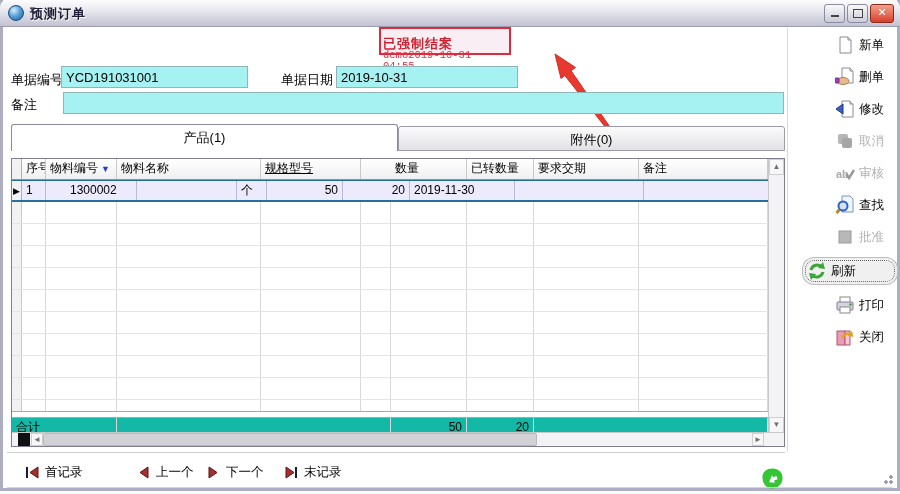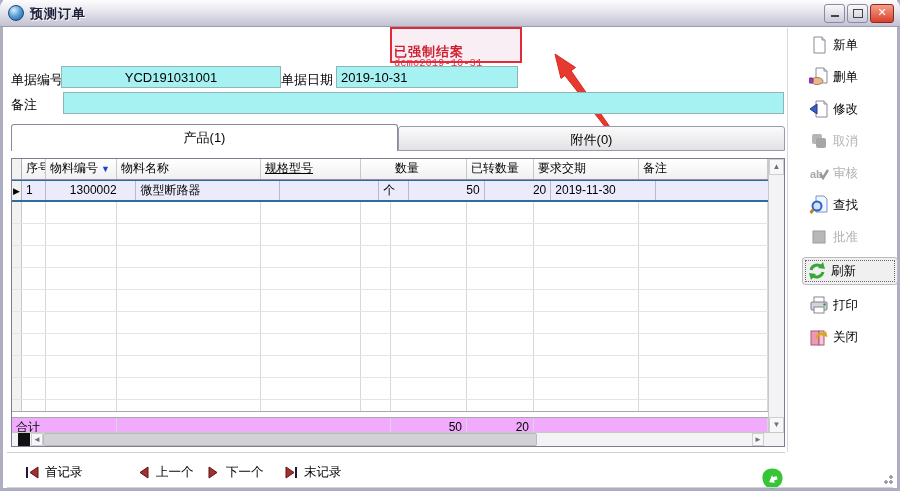--- a/index.html
+++ b/index.html
@@ -14,22 +14,22 @@
     border:1px solid #1a4a7a;box-sizing:border-box;}
   .title-text{position:absolute;left:30px;top:5px;font-size:13px;font-weight:bold;color:#20203a;
     text-shadow:1px 1px 0 rgba(255,255,255,.85);letter-spacing:1px;}
   .winbtn{position:absolute;top:4px;width:21px;height:19px;border:1px solid #8a8aa0;border-radius:3px;
     background:linear-gradient(180deg,#fafafa,#cacada);box-sizing:border-box;
     font-size:11px;line-height:15px;text-align:center;color:#444;font-weight:bold;}
   .winbtn.min{left:824px;} .winbtn.max{left:847px;}
   .winbtn.close{left:870px;width:24px;background:linear-gradient(180deg,#f4a08c,#d8402c);color:#fff;border-color:#8a2a1a;}
   .winbtn .sq{display:inline-block;width:8px;height:7px;border:1.5px solid #444;margin-top:4px;}
   
-  .stamp{position:absolute;left:387px;top:27px;width:132px;height:28px;border:2px solid #e02a3a;
-    background:#f9eef3;box-sizing:border-box;padding:16px 2px;}
+  .stamp{position:absolute;left:376px;top:27px;width:132px;height:28px;border:2px solid #e02a3a;
+    background:#f9eef3;box-sizing:border-box;padding:8px 2px;}
   .stamp .l1{font-size:13px;font-weight:bold;color:#cf1f2f;line-height:13px;letter-spacing:1px;}
   .stamp .l2{font-size:10.5px;color:#e03040;font-family:"Liberation Mono","DejaVu Sans Mono",monospace;line-height:11px;}
   .arrow-svg{position:absolute;left:0;top:0;width:900px;height:494px;pointer-events:none;}
   
   .flabel{position:absolute;font-size:13px;color:#000;}
   .ffield{position:absolute;height:22px;background:#a6f1f1;border:1px solid #8fb6b6;box-sizing:border-box;
     font-size:13px;color:#000;padding:0 4px;font-family:inherit;}
   input.ffield{outline:none;}
   
   .tab{position:absolute;top:124px;height:27px;box-sizing:border-box;font-size:13px;text-align:center;line-height:26px;color:#000;}
@@ -46,40 +46,40 @@
   .dcell{box-sizing:border-box;border-right:1px solid #b9b9d2;font-size:12px;color:#000;line-height:19px;
     padding:0 4px;white-space:nowrap;overflow:hidden;}
   .dcell.r{text-align:right;}
   .ind{background:#f2f2f2;border-right:1px solid #b0b0b0;padding:0;text-align:center;}
   .marker{font-size:9px;color:#000;line-height:19px;}
   .erows{height:209px;overflow:hidden;}
   .erow{display:flex;height:22px;border-bottom:1px solid #e4e4e4;box-sizing:border-box;}
   .ecell{box-sizing:border-box;border-right:1px solid #d8d8d8;height:100%;}
   .ecell.ind{border-right:1px solid #c8c8c8;}
   .dline{height:5px;border-top:1px solid #a8a8a8;border-bottom:1px solid #a8a8a8;background:#fff;}
-  .trow{display:flex;height:20px;background:#f0abfc;}
+  .trow{display:flex;height:20px;background:#14b8a6;}
   .tcell{box-sizing:border-box;border-right:1px solid #d8d8d8;font-size:12px;line-height:19px;padding:0 4px;white-space:nowrap;}
   .tcell.r{text-align:right;}
   
   .vscroll{position:absolute;right:0;top:0;width:16px;height:274px;background:#f3f3f5;border-left:1px solid #c8c8c8;box-sizing:border-box;}
   .sbtn-v{position:absolute;left:0;width:15px;height:16px;background:#f7f7f9;border:1px solid #cfcfcf;box-sizing:border-box;
     text-align:center;font-size:8px;color:#707070;line-height:14px;}
   .hscroll{position:absolute;left:0;bottom:0;width:772px;height:14px;background:#f3f3f5;border-top:1px solid #c8c8c8;box-sizing:border-box;}
   .hs-black{position:absolute;left:6px;top:0;width:12px;height:13px;background:#111;}
   .hs-arrow{position:absolute;top:0;width:12px;height:13px;background:#f7f7f9;border:1px solid #cfcfcf;box-sizing:border-box;
     text-align:center;font-size:8px;color:#707070;line-height:11px;}
   .hs-thumb{position:absolute;left:31px;top:0;width:494px;height:13px;background:#d2d2d6;border:1px solid #b8b8c0;box-sizing:border-box;border-radius:2px;}
   
   .side-divider{position:absolute;left:784px;top:28px;width:1px;height:424px;background:#d8d8e0;}
   .sidebar{position:absolute;left:806px;top:34px;width:88px;}
-  .sbtn{display:flex;align-items:center;height:22px;margin-bottom:10px;font-size:12.5px;color:#000;cursor:default;}
+  .sbtn{display:flex;align-items:center;height:22px;margin-bottom:10px;font-size:12.5px;color:#000;cursor:default;margin-left:26px;}
   .sbtn .ic{width:20px;height:20px;margin-right:4px;flex:none;}
   .sbtn.disabled{color:#b0b0b0;}
   .sbtn.focused{background:#f0f0f0;box-shadow:0 0 0 1px #bdbdbd;outline:1px dotted #666;outline-offset:-3px;
-    padding:2px 8px 2px 4px;margin-left:-6px;border-radius:3px;}
+    padding:2px 8px 2px 4px;margin-left:-6px;border-radius:11px;}
   
   .navline{position:absolute;left:4px;top:452px;width:778px;height:1px;background:#cfcfd6;}
   .botline{position:absolute;left:4px;top:487px;width:886px;height:1px;background:#d4d4da;}
   .navbar{position:absolute;left:0;top:460px;width:780px;height:28px;}
   .navitem{position:absolute;top:4px;display:flex;align-items:center;font-size:12.5px;color:#000;}
   .navitem .ic{width:15px;height:13px;margin-right:5px;flex:none;}
   .go-icon{position:absolute;left:758px;top:467px;width:23px;height:23px;}
   .grip{position:absolute;right:4px;bottom:4px;width:12px;height:12px;
     background:
       radial-gradient(circle at 10px 10px,#9a9aa8 1.5px,transparent 2px),
@@ -101,21 +101,21 @@
 
   <div class="stamp">
     <div class="l1">已强制结案</div>
     <div class="l2">demo2019-10-31 04:55</div>
   </div>
   <svg class="arrow-svg" viewBox="0 0 900 494">
     <polygon points="552,54 572.5,67.5 568,70.7 613.2,136.1 610.8,138 561.9,75.5 558,78.5" fill="#e8392e" stroke="#d42a20" stroke-width="1"></polygon>
   </svg>
 
   <div class="flabel" style="left:8px;top:71px;">单据编号</div>
-  <input class="ffield" style="left: 58px; top: 66px; width: 220px; text-align: center;" value="YCD191031001">
+  <input class="ffield" style="left: 58px; top: 66px; width: 187px;" value="YCD191031001">
   <div class="flabel" style="left:278px;top:71px;">单据日期</div>
   <input class="ffield" style="left: 333px; top: 66px; width: 182px;" value="2019-10-31">
   <div class="flabel" style="left:8px;top:96px;">备注</div>
   <input class="ffield" style="left: 60px; top: 92px; width: 721px;">
 
   <div class="tab active">产品(1)</div>
   <div class="tab inactive">附件(0)</div>
 
   <div class="grid">
     <div class="ghead" id="grid-header">
@@ -128,21 +128,20 @@
         <div class="hcell" style="width: 76px;">数量</div>
         <div class="hcell" style="width: 67px;">已转数量</div>
         <div class="hcell" style="width: 105px;">要求交期</div>
         <div class="hcell" style="width: 129px;">备注</div>
       </div>
     <div id="grid-rows">
         <div class="drow">
           <div class="dcell ind" style="width: 10px;"><span class="marker">▶</span></div>
           <div class="dcell" style="width: 24px;">1</div>
           <div class="dcell" style="width: 71px; margin-left: 20px;">1300002</div>
-          <div class="dcell" style="width: 144px;">微型断路器</div>
           <div class="dcell" style="width: 100px;"></div>
           <div class="dcell" style="width: 30px;">个</div>
           <div class="dcell r" style="width: 76px;">50</div>
           <div class="dcell r" style="width: 67px;">20</div>
           <div class="dcell" style="width: 105px;">2019-11-30</div>
           <div class="dcell" style="width: 129px;"></div>
         </div>
       </div>
     <div class="erows" id="grid-empty">
         <div class="erow">

